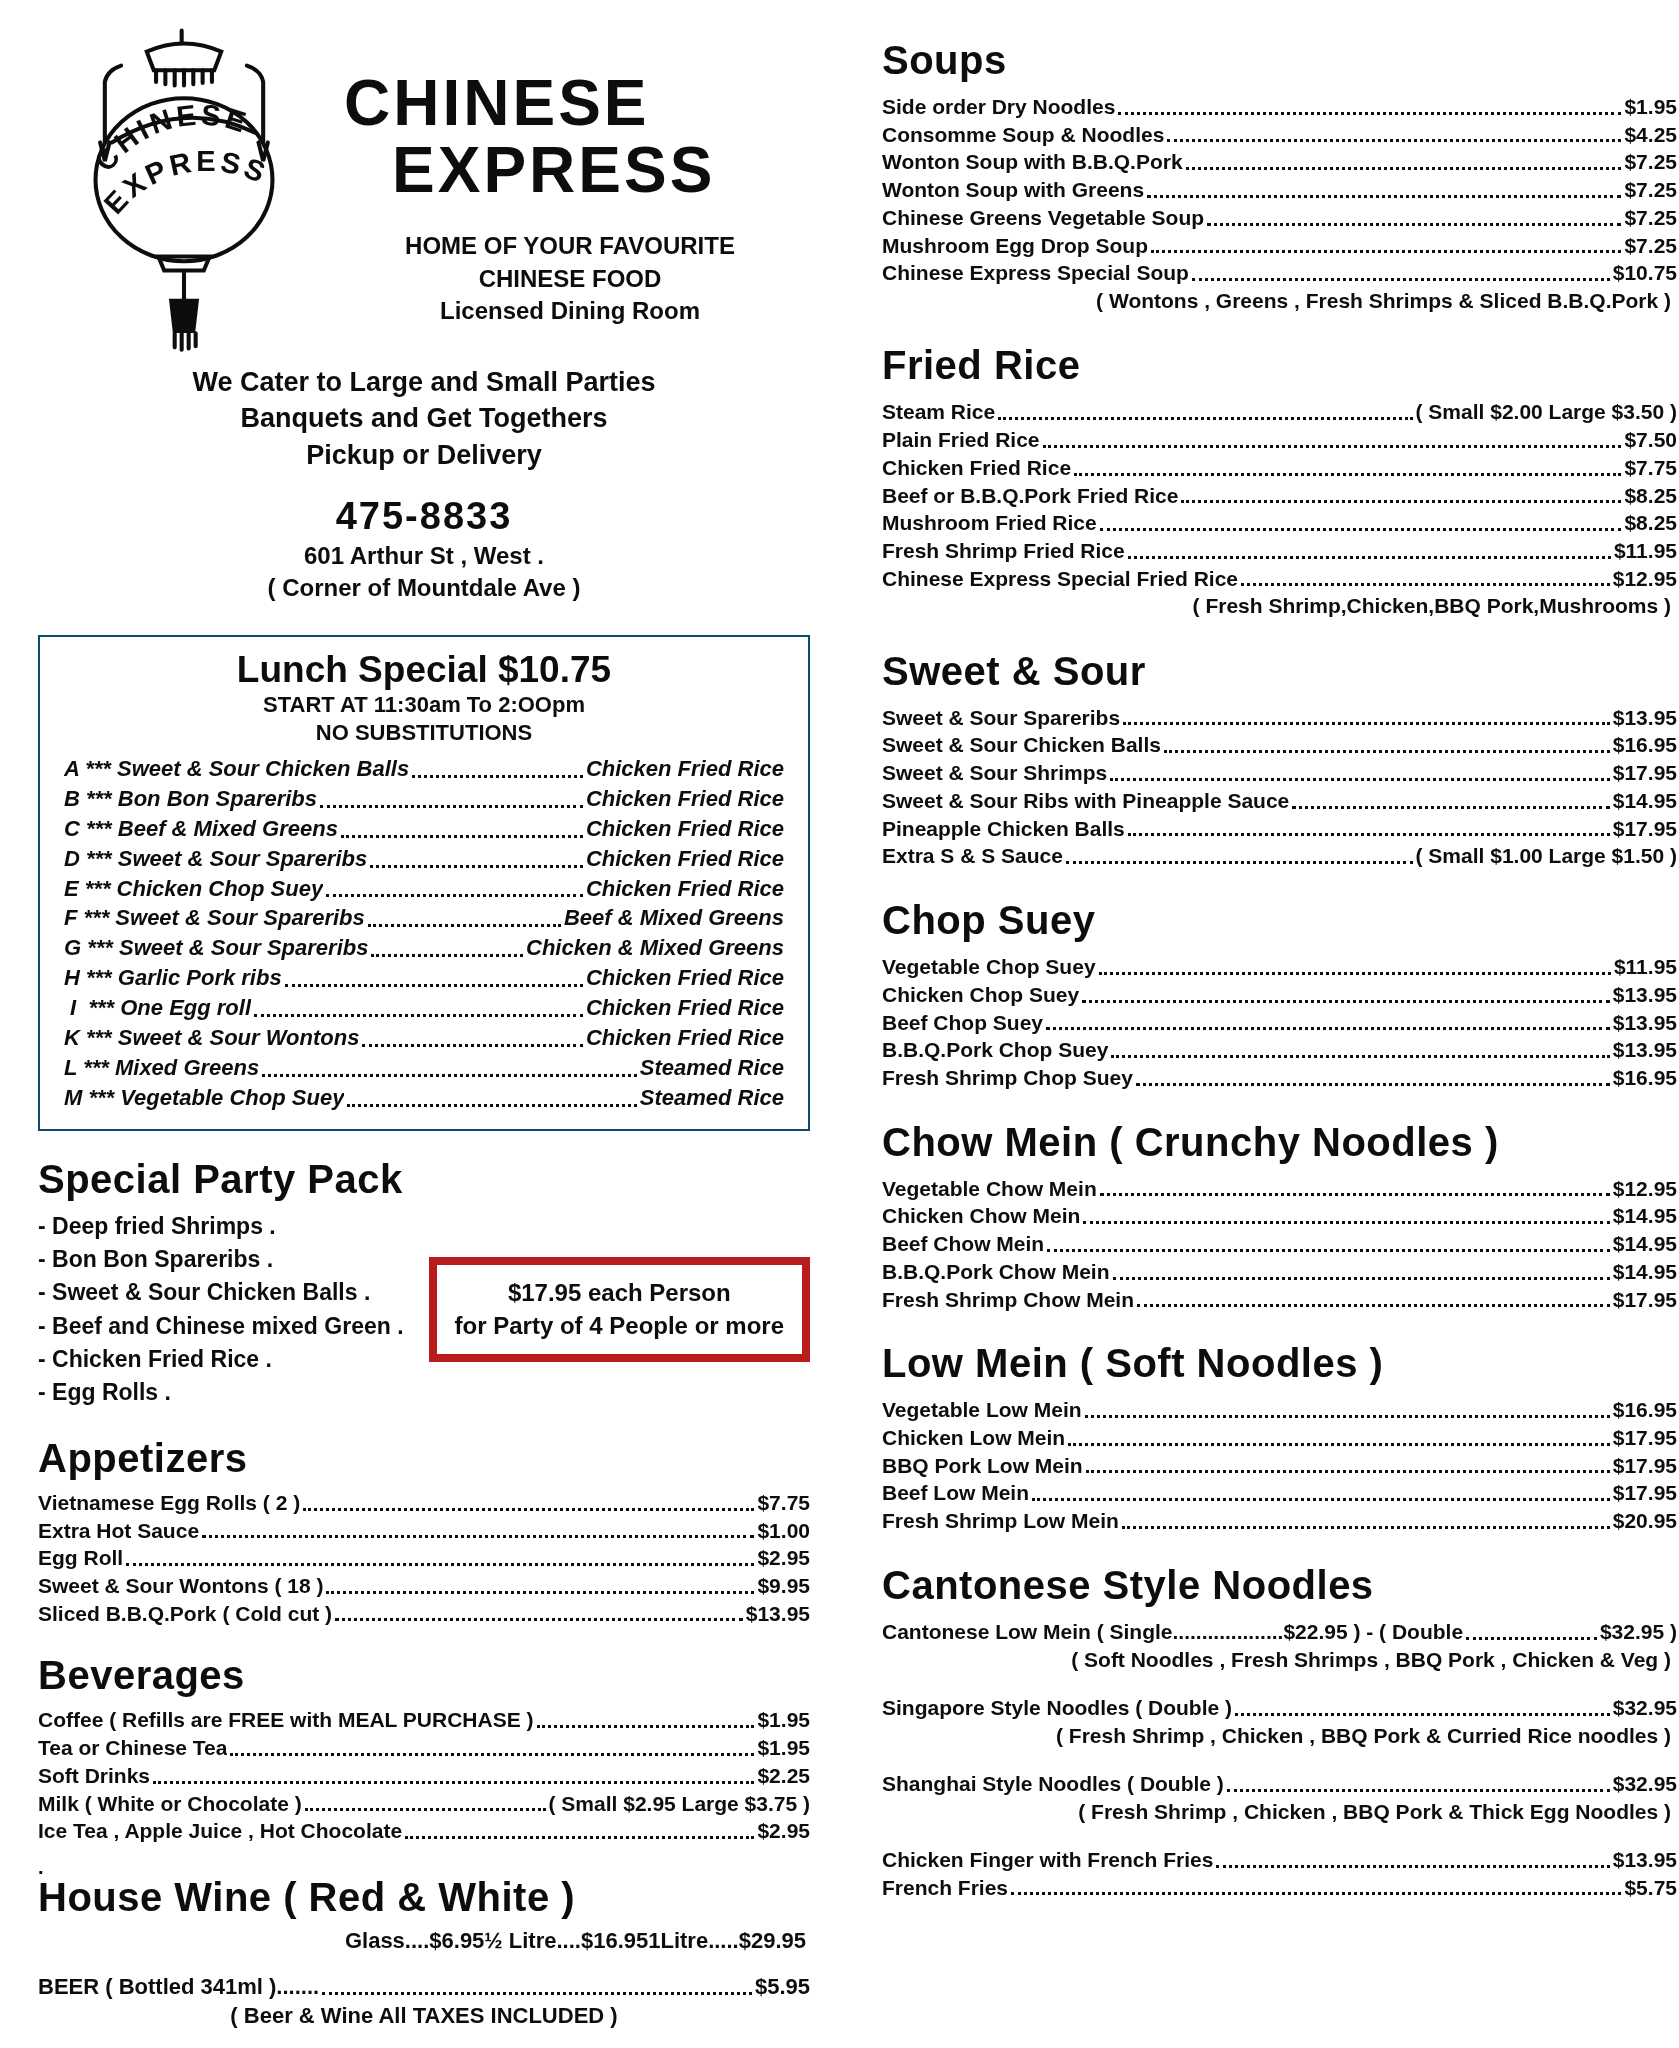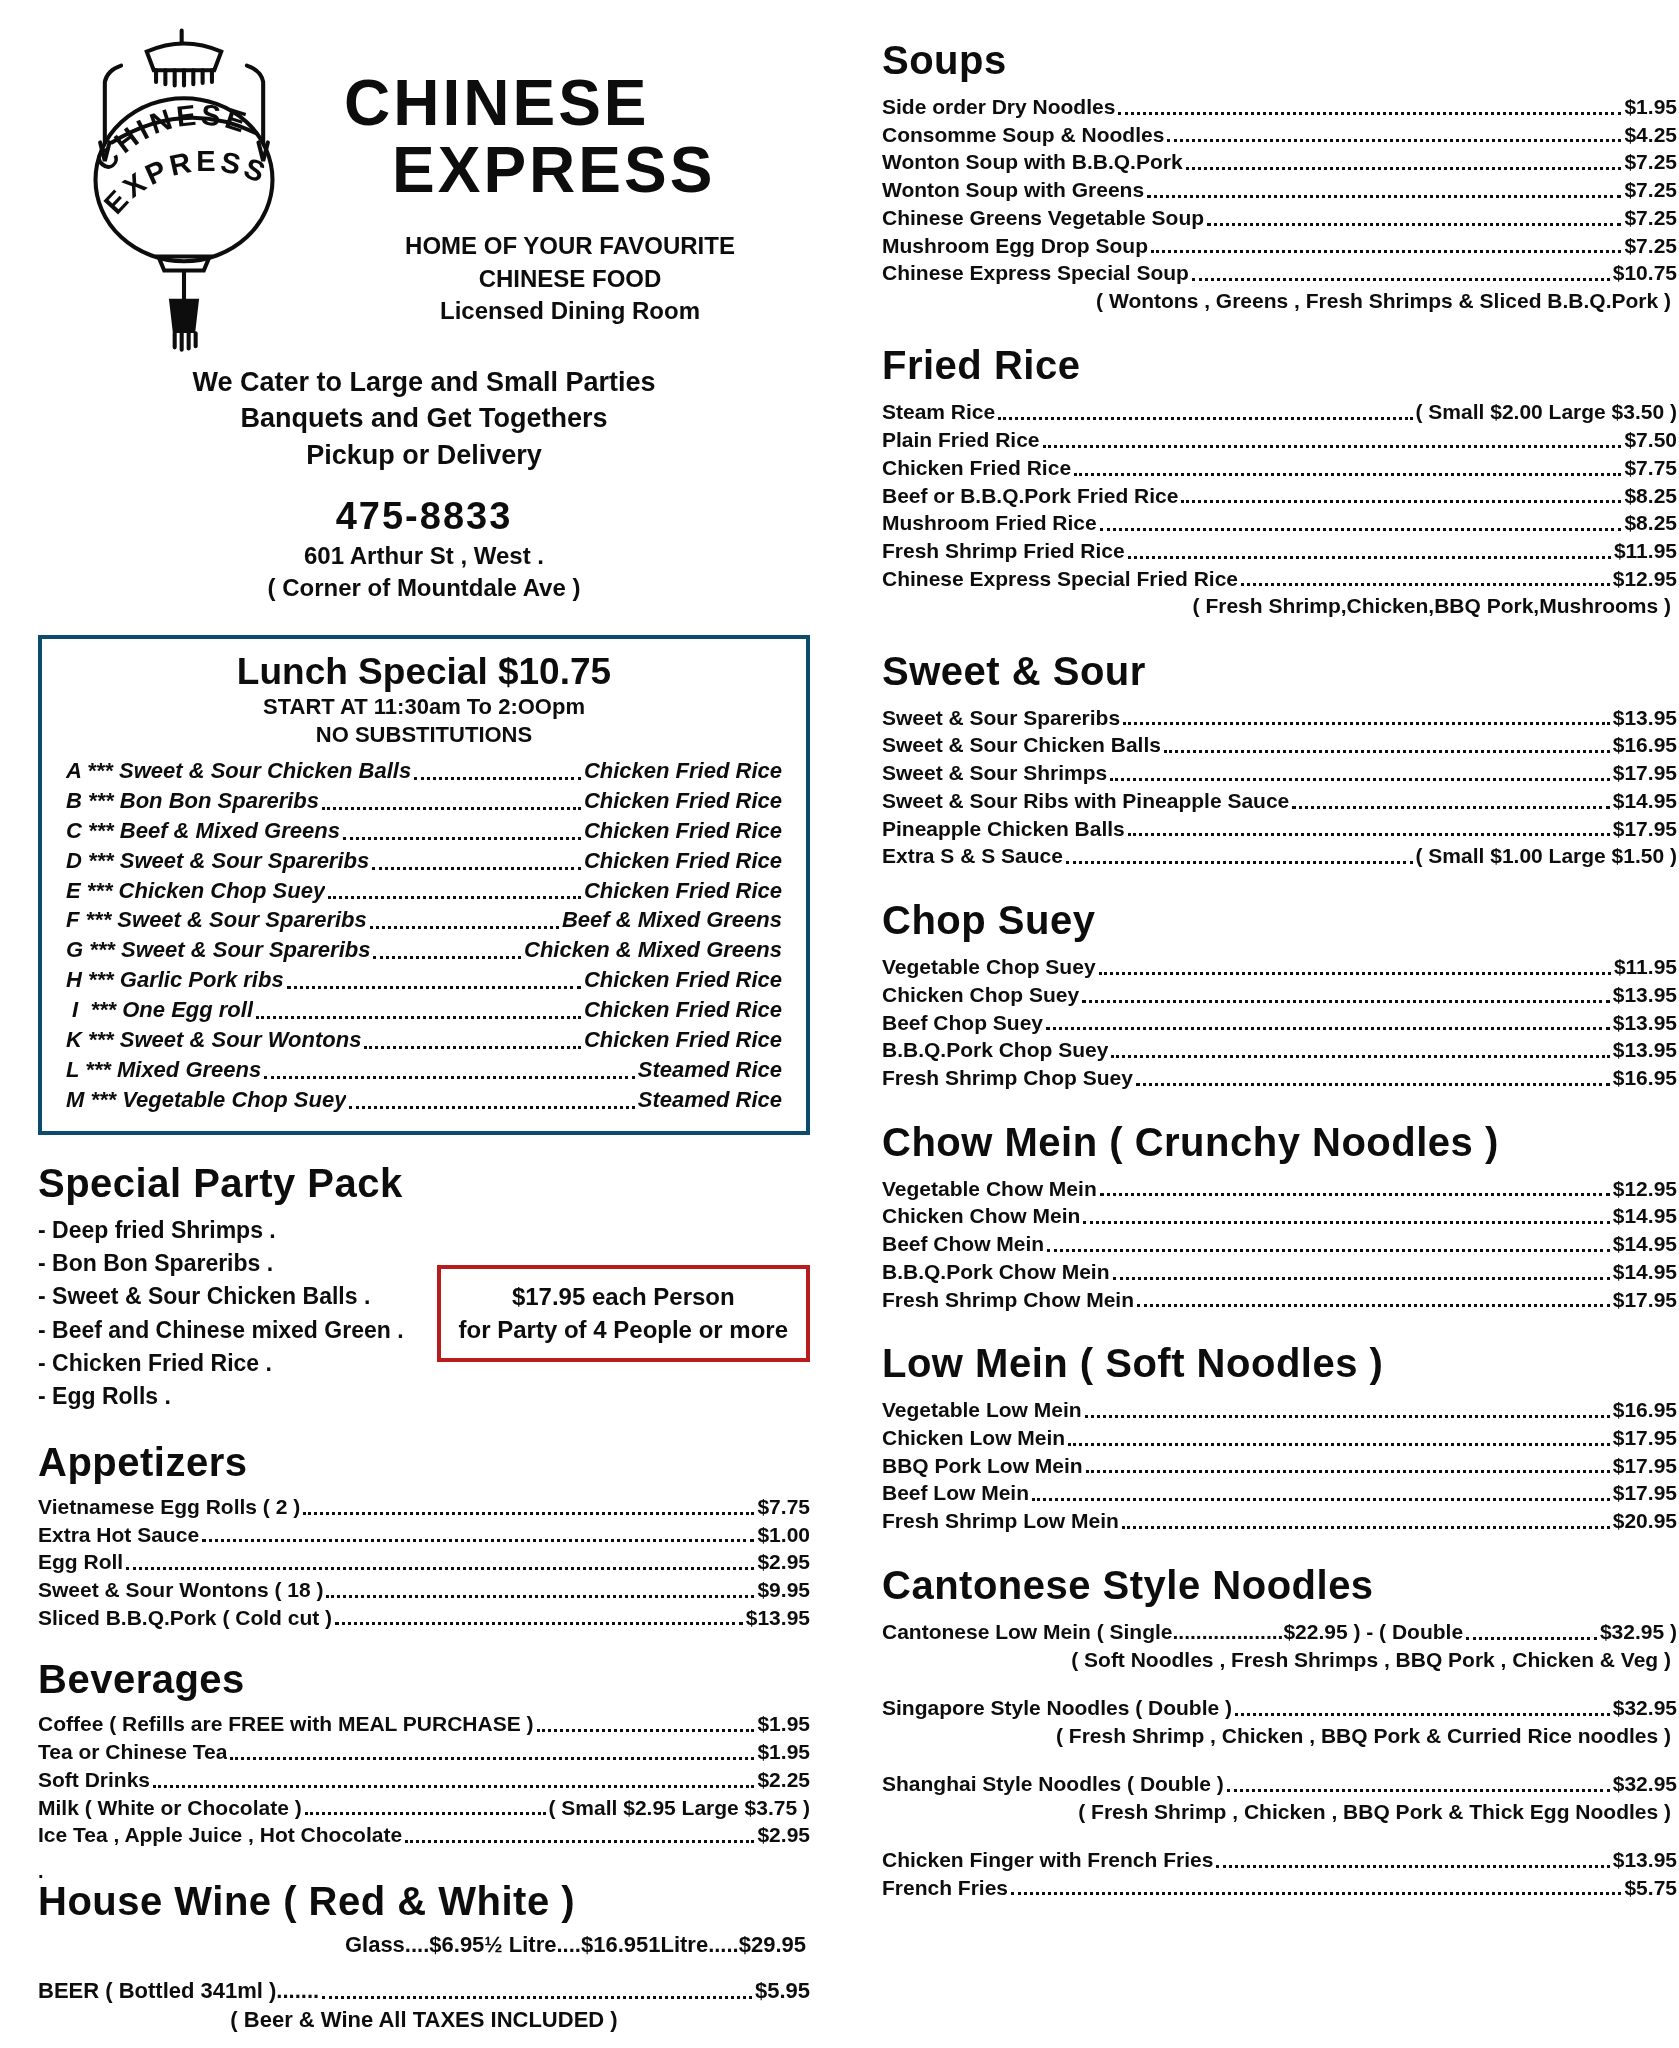--- a/index.html
+++ b/index.html
@@ -33,32 +33,32 @@
   .logo-wrap { flex:0 0 300px; }
   .brand-block { margin-top:44px; margin-left:6px; width:452px; }
   .brand1, .brand2 { font-size:64px; font-weight:900; letter-spacing:3px; line-height:1.05; }
   .brand2 { margin-left:48px; }
   .taglines { margin-top:26px; text-align:center; font-size:24px; line-height:1.35; }
   .catering { text-align:center; font-size:27px; line-height:1.35; margin-top:8px; }
   .phone   { text-align:center; font-size:38px; font-weight:700; letter-spacing:2px; margin-top:22px; }
   .address { text-align:center; font-size:24px; line-height:1.3; margin-top:2px; }
 
   
-  .lunch-box { border:4px solid #0c4a6e; margin-top:32px; padding:12px 24px 16px; }
+  .lunch-box { border:2px solid #0c4a6e; margin-top:32px; padding:12px 24px 16px; }
   .lunch-title { text-align:center; font-size:37px; font-weight:800; }
   .lunch-sub { text-align:center; font-size:22px; line-height:1.3; }
   .lunch-items { margin-top:6px;font-style:italic; }
   .lunch-line { font-size:22px; line-height:1.36; }
   .lunch-line .mi-name { white-space:pre; }
 
   
   .party-row { display:flex; gap:18px; align-items:center; }
   .party-list { flex:1 1 auto; }
   .party-line { font-size:23px; line-height:1.45; }
-  .party-box { border:4px solid #b91c1c; padding:12px 18px; text-align:center;
+  .party-box { border:8px solid #b91c1c; padding:12px 18px; text-align:center;
                font-size:24px; line-height:1.35; align-self:center; }
 
   
   .stray { font-size:20px; line-height:.6; margin-top:16px; }
   .wine-row { display:flex; justify-content:flex-end; font-size:22px; margin-top:8px; padding-right:4px; }
   .beer-line { font-size:22px; margin-top:18px; }
   .taxes { text-align:center; font-size:22px; margin-top:2px; }
 
   .section-items { }
 </style>

